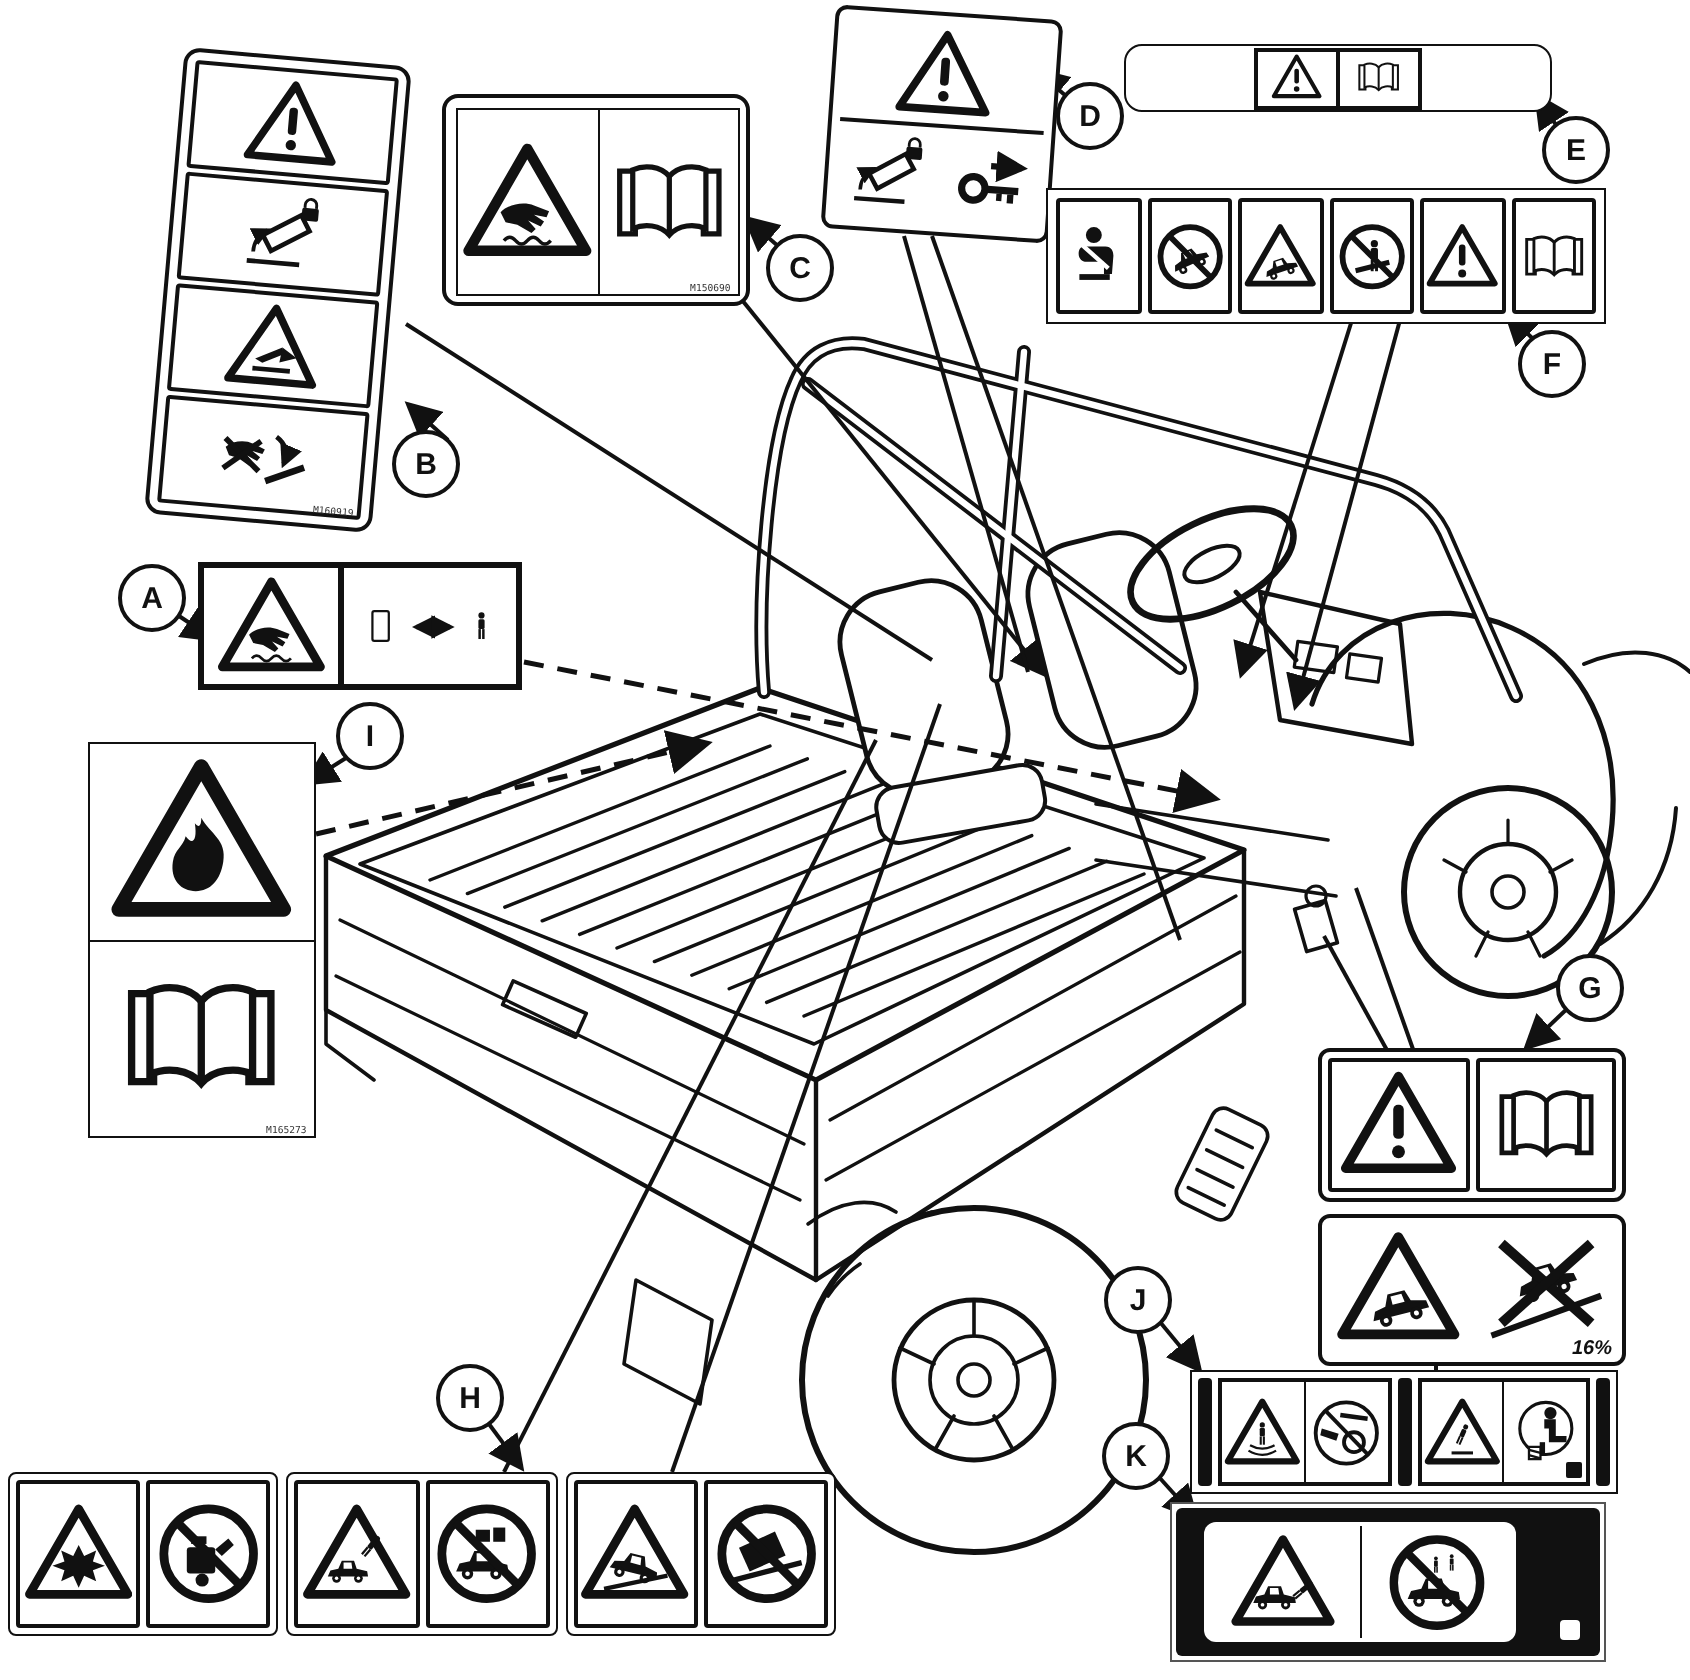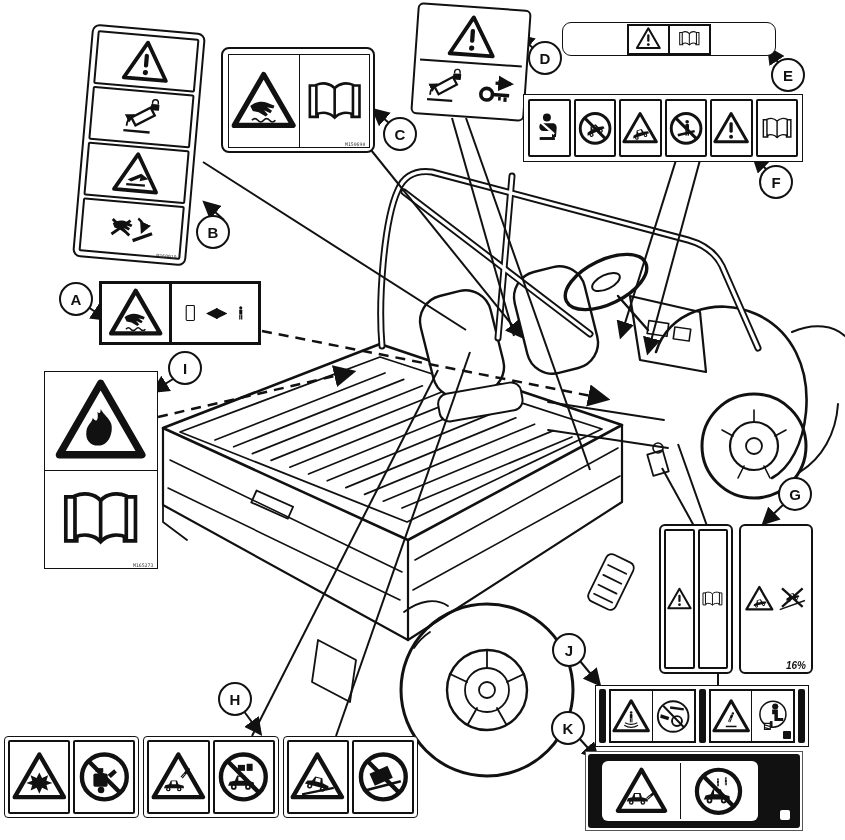--- a/index.html
+++ b/index.html
@@ -378,21 +378,21 @@
     </svg>
   </div>
   <div class="pcell" style="flex:1;position:relative">
     <svg class="pic" viewBox="0 0 100 100">
           <use href="#book"></use>
         </svg>
     <div class="code">M165273</div>
   </div>
 </div>
 
-<div class="decal" style="left:659px;top:524px;width:154px;height:150px;display:flex;flex-direction:row;gap:6px;background:transparent">
+<div class="decal" style="left:659px;top:524px;width:154px;height:150px;display:flex;flex-direction:column;gap:6px;background:transparent">
   <div style="flex:1;border:2px solid #111;border-radius:6px;background:#fff;padding:3px;display:flex;gap:3px">
     <div class="cell" style="flex:1;border-width:2px">
           <svg class="pic" viewBox="0 0 100 100">
             <use href="#tri"></use>
             <use href="#excl"></use>
           </svg>
         </div>
     <div class="cell" style="flex:1;border-width:2px">
           <svg class="pic" viewBox="0 0 100 100">
             <use href="#book"></use>

